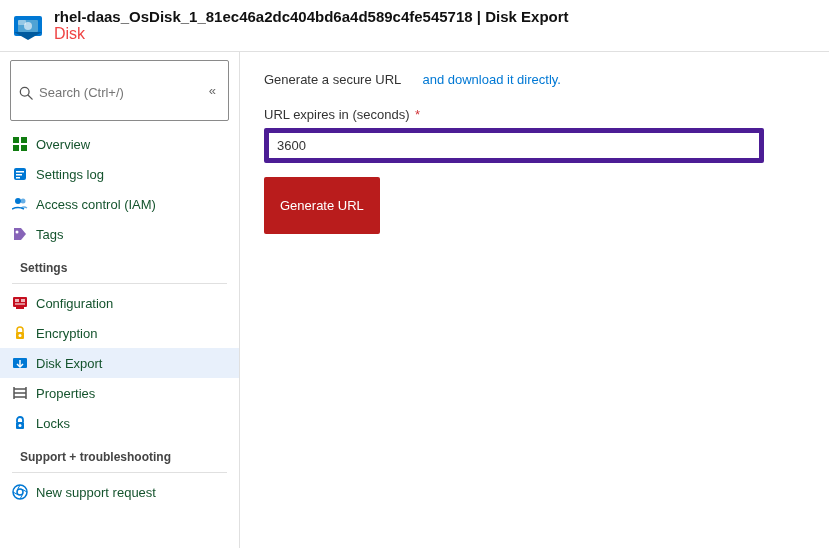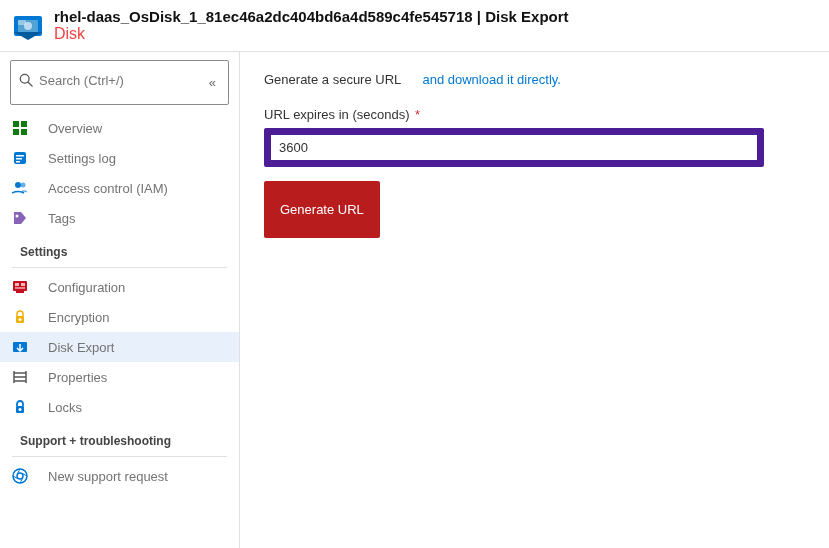--- a/index.html
+++ b/index.html
@@ -10,40 +10,40 @@
     .header-icon { width: 32px; height: 32px; margin-right: 10px; flex-shrink: 0; }
     .header-text { display: flex; flex-direction: column; justify-content: space-between; }
     .header-title { font-size: 15px; font-weight: 600; color: #111; }
     .header-subtitle { font-size: 16px; color: #ef4444; cursor: pointer; }
 
     
     .body { display: flex; flex: 1; overflow: hidden; }
 
     
     .sidebar { width: 240px; flex-shrink: 0; border-right: 1px solid #e0e0e0; overflow-y: auto; display: flex; flex-direction: column; }
-    .search-box { margin: 8px 10px; display: flex; align-items: flex-start; border: 1px solid #8a8a8a; border-radius: 2px; padding: 12px 8px; gap: 6px; }
+    .search-box { margin: 8px 10px; display: flex; align-items: flex-end; border: 1px solid #8a8a8a; border-radius: 2px; padding: 20px 8px; gap: 6px; }
     .search-box input { border: none; outline: none; font-size: 13px; color: #555; width: 100%; background: transparent; }
     .search-icon-svg { flex-shrink: 0; color: #555; }
     .collapse-btn { margin-left: auto; cursor: pointer; color: #666; font-size: 13px; padding: 2px 4px; flex-shrink: 0; }
 
-    .nav-item { display: flex; align-items: center; padding: 7px 12px; cursor: pointer; gap: 20px; color: #737373; text-decoration: none; text-align: right; }
+    .nav-item { display: flex; align-items: center; padding: 7px 12px; cursor: pointer; gap: 8px; color: #14532d; text-decoration: none; text-align: right; }
     .nav-item.active { background: #e8f0fb; }
     .nav-item span.label { font-size: 13px; }
     .nav-icon { width: 16px; height: 16px; flex-shrink: 0; display: flex; align-items: center; justify-content: center; }
 
     .section-header { font-size: 12px; font-weight: 600; color: #444; padding: 12px 12px 4px 20px; }
     .divider { border: none; border-top: 1px solid #e0e0e0; margin: 4px 12px; }
 
     
     .main { flex: 1; padding: 20px 24px; overflow-y: auto; }
     .main-desc { font-size: 13px; color: #333; margin-bottom: 20px; }
     .main-desc a { color: #0078d4; text-decoration: none; margin-left: 18px; }
     .field-label { font-size: 13px; color: #333; margin-bottom: 6px; }
     .field-label .required { color: #d13438; margin-left: 2px; }
-    .text-input { width: 500px; max-width: 100%; border: 7px solid #4c1d95; border-radius: 2px; padding: 5px 8px; font-size: 13px; color: #333; outline: none; }
+    .text-input { width: 500px; max-width: 100%; border: 5px solid #4c1d95; border-radius: 2px; padding: 5px 8px; font-size: 13px; color: #333; outline: none; }
     .btn-primary { background: #b91c1c; color: #fff; border: none; padding: 21px 16px; font-size: 13px; cursor: pointer; border-radius: 2px; margin-top: 14px; }
 
     
     .icon-overview { color: #107c10; }
     .icon-activity { color: #0078d4; }
     .icon-iam { color: #0078d4; }
   </style>
 </head>
 <body>
 

